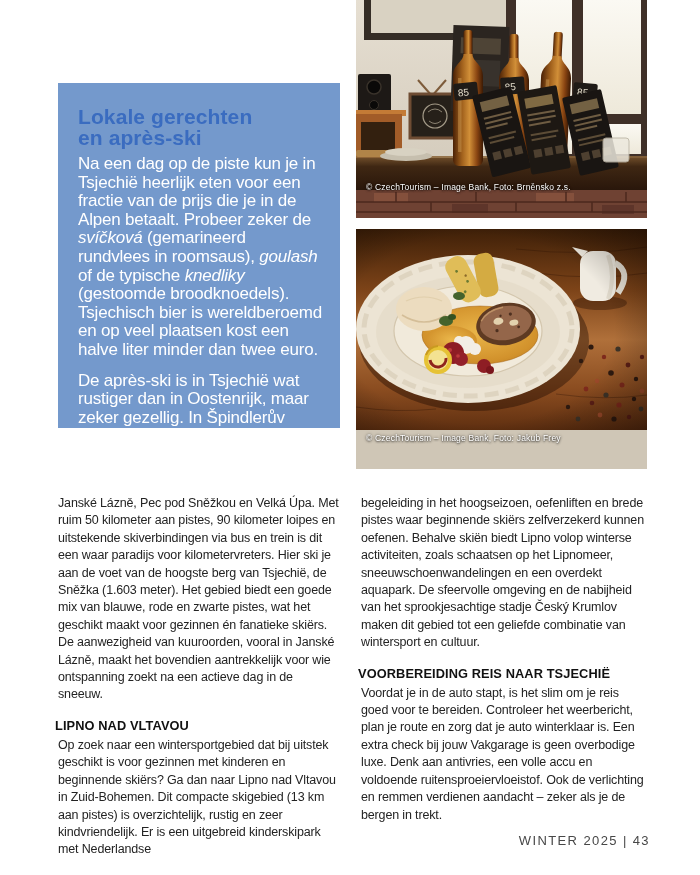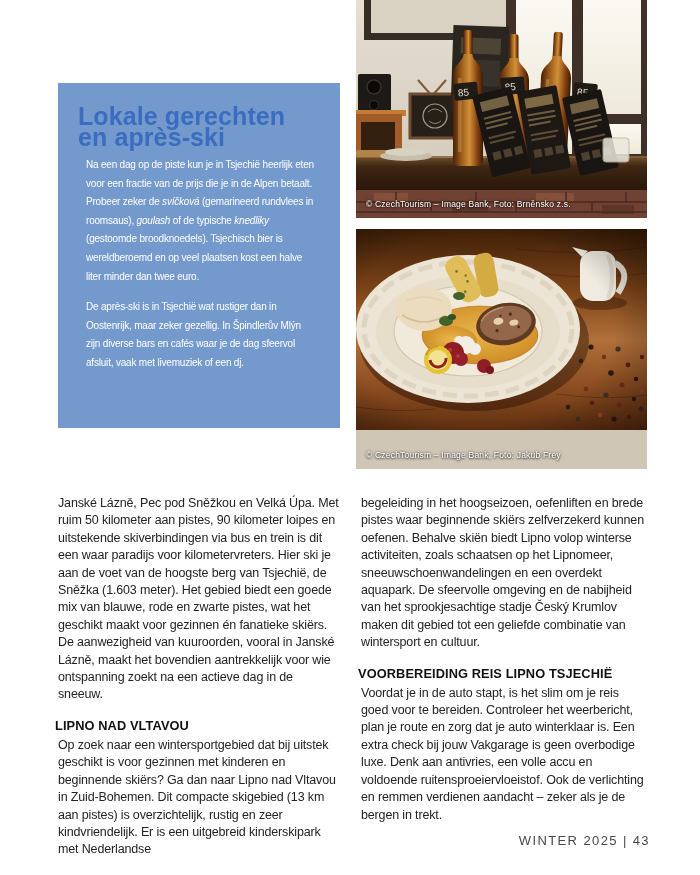--- a/index.html
+++ b/index.html
@@ -7,37 +7,37 @@
     position:relative;width:700px;height:875px;background:#ffffff;overflow:hidden;
     font-family:"Liberation Sans","DejaVu Sans",sans-serif;
   }
   
   .feature-box{
     position:absolute;left:58px;top:83px;width:282px;height:345px;
     box-sizing:border-box;padding:23px 18px 18px 20px;
     background:var(--box-bg);overflow:hidden;
   }
   .feature-box h2{
-    margin:0 0 7px 0;font-size:25px;line-height:21px;font-weight:bold;
+    margin:0 0 7px 0;font-size:21px;line-height:21px;font-weight:bold;
     color:var(--box-title);letter-spacing:.1px;
   }
   .feature-box h2 span{display:block;}
   .feature-box p{
-    margin:8px;font-size:10px;line-height:18.6px;letter-spacing:-.2px;
+    margin:0;font-size:17px;line-height:18.6px;letter-spacing:-.2px;
     color:var(--box-text);
   }
   .feature-box p + p{margin-top:12px;}
   .em{font-style:italic;}
   
   .photo{position:absolute;left:356px;width:291px;overflow:hidden;background:#cfc6b6;margin:0;}
   #photo1{top:0;height:218px;}
   #photo2{top:229px;height:240px;}
   .photo svg{display:block;}
   .caption{
-    position:absolute;left:10px;bottom:9px;font-size:8.5px;letter-spacing:.2px;
+    position:absolute;left:10px;bottom:26px;font-size:8.5px;letter-spacing:.2px;
     color:var(--caption-text);
     text-shadow:0 0 3px rgba(0,0,0,.75),0 1px 2px rgba(0,0,0,.6);
     white-space:nowrap;
   }
   
   .col{
     position:absolute;top:492px;font-size:12.5px;line-height:17.4px;
     letter-spacing:-.15px;color:var(--body-text);
   }
   #col-left{left:55px;width:288px;}
@@ -342,19 +342,19 @@
   </figure>
 
   <div class="col" id="col-left">
     <p>Janské Lázně, Pec pod Sněžkou en Velká Úpa. Met ruim 50 kilometer aan pistes, 90 kilometer loipes en uitstekende skiverbindingen via bus en trein is dit een waar paradijs voor kilometervreters. Hier ski je aan de voet van de hoogste berg van Tsjechië, de Sněžka (1.603 meter). Het gebied biedt een goede mix van blauwe, rode en zwarte pistes, wat het geschikt maakt voor gezinnen én fanatieke skiërs. De aanwezigheid van kuuroorden, vooral in Janské Lázně, maakt het bovendien aantrekkelijk voor wie ontspanning zoekt na een actieve dag in de sneeuw.</p>
     <h3 class="subhead">LIPNO NAD VLTAVOU</h3>
     <p>Op zoek naar een wintersportgebied dat bij uitstek geschikt is voor gezinnen met kinderen en beginnende skiërs? Ga dan naar Lipno nad Vltavou in Zuid-Bohemen. Dit compacte skigebied (13 km aan pistes) is overzichtelijk, rustig en zeer kindvriendelijk. Er is een uitgebreid kinderskipark met Nederlandse</p>
   </div>
 
   <div class="col" id="col-right">
     <p><span>begeleiding in het hoogseizoen, oefenliften en brede pistes waar beginnende skiërs zelfverzekerd kunnen oefenen. Behalve skiën biedt Lipno volop winterse activiteiten, zoals schaatsen op het Lipnomeer, sneeuwschoenwandelingen en een overdekt aquapark. De sfeervolle omgeving en de nabijheid van het sprookjesachtige stadje </span><span class="b">Český Krumlov</span><span> maken dit gebied tot een geliefde combinatie van wintersport en cultuur.</span></p>
-    <h3 class="subhead">VOORBEREIDING REIS LIPNO TSJECHIË</h3>
+    <h3 class="subhead">VOORBEREIDING REIS NAAR TSJECHIË</h3>
     <p>Voordat je in de auto stapt, is het slim om je reis goed voor te bereiden. Controleer het weerbericht, plan je route en zorg dat je auto winterklaar is. Een extra check bij jouw Vakgarage is geen overbodige luxe. Denk aan antivries, een volle accu en voldoende ruitensproeiervloeistof. Ook de verlichting en remmen verdienen aandacht – zeker als je de bergen in trekt.</p>
   </div>
 
   <footer class="pagefooter">WINTER 2025 | 43</footer>
 
 </div>
 
 </body></html>

